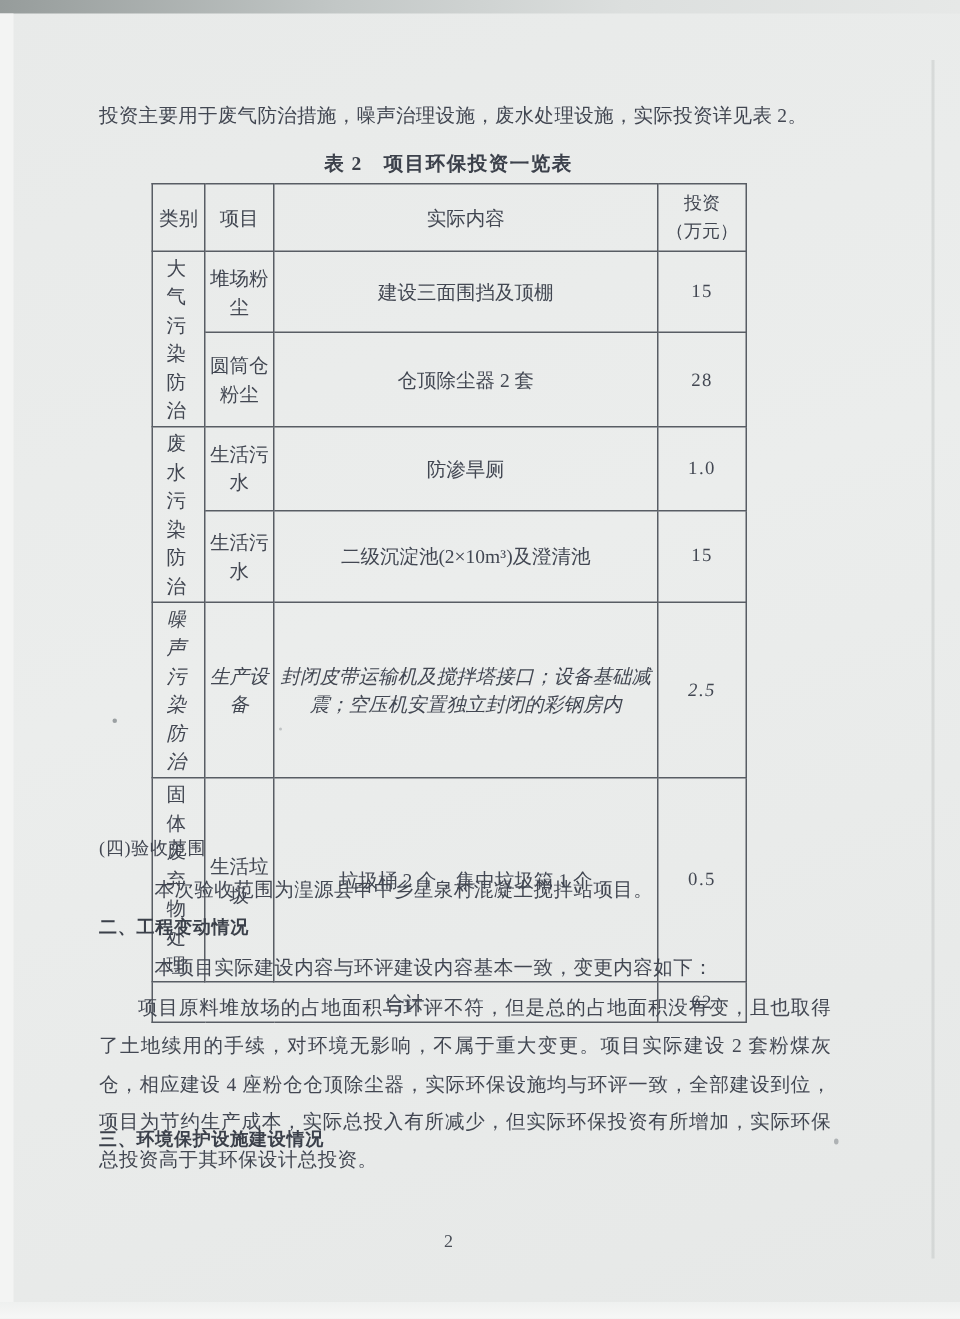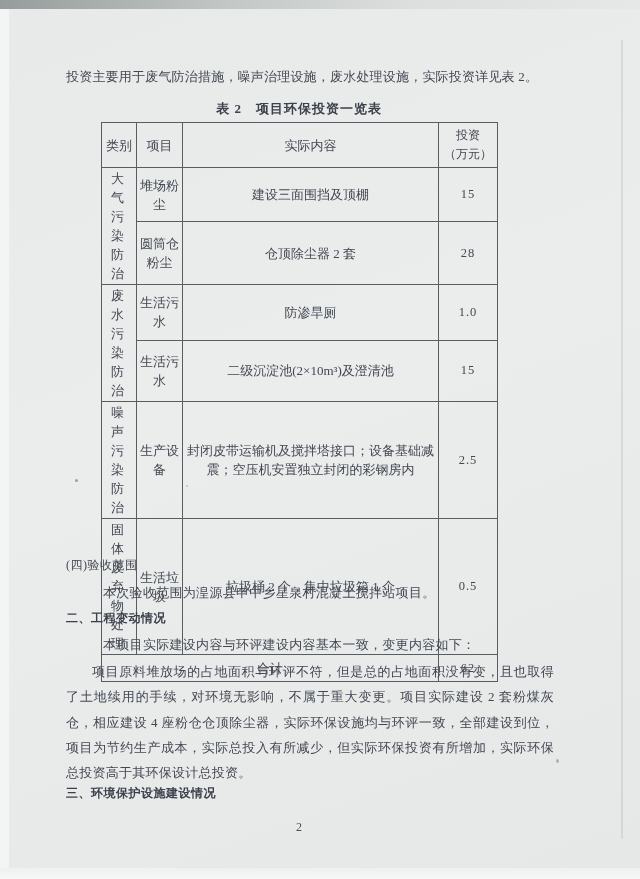--- a/index.html
+++ b/index.html
@@ -135,21 +135,21 @@
       <td class="cat" rowspan="2">废水污染防治</td>
       <td class="item">生活污水</td>
       <td class="content">防渗旱厕</td>
       <td class="inv-val">1.0</td>
     </tr>
     <tr style="height:45px;">
       <td class="item">生活污水</td>
       <td class="content">二级沉淀池(2×10m³)及澄清池</td>
       <td class="inv-val">15</td>
     </tr>
-    <tr style="height:78px;">
+    <tr style="height:78px;font-style:italic;">
       <td class="cat">噪声污染防治</td>
       <td class="item">生产设备</td>
       <td class="content">封闭皮带运输机及搅拌塔接口；设备基础减震；空压机安置独立封闭的彩钢房内</td>
       <td class="inv-val">2.5</td>
     </tr>
     <tr style="height:76px;">
       <td class="cat">固体废弃物处理</td>
       <td class="item">生活垃圾</td>
       <td class="content">垃圾桶 2 个，集中垃圾箱 1 个</td>
       <td class="inv-val">0.5</td>
@@ -164,17 +164,17 @@
   <div class="sec-heading" style="top:557px;">(四)验收范围</div>
 
   <div class="sec-body" style="top:584px;">本次验收范围为湟源县申中乡星泉村混凝土搅拌站项目。</div>
 
   <div class="sec-heading bold" style="top:610px;text-align:center;">二、工程变动情况</div>
 
   <div class="sec-body" style="top:636px;">本项目实际建设内容与环评建设内容基本一致，变更内容如下：</div>
 
   <div class="para">项目原料堆放场的占地面积与环评不符，但是总的占地面积没有变，且也取得了土地续用的手续，对环境无影响，不属于重大变更。项目实际建设 2 套粉煤灰仓，相应建设 4 座粉仓仓顶除尘器，实际环保设施均与环评一致，全部建设到位，项目为节约生产成本，实际总投入有所减少，但实际环保投资有所增加，实际环保总投资高于其环保设计总投资。</div>
 
-  <div class="sec-heading bold" style="top:785px;">三、环境保护设施建设情况</div>
+  <div class="sec-heading bold" style="top:751px;">三、环境保护设施建设情况</div>
 
   <div class="page-num">2</div>
 
 </div>
 
 </body></html>

